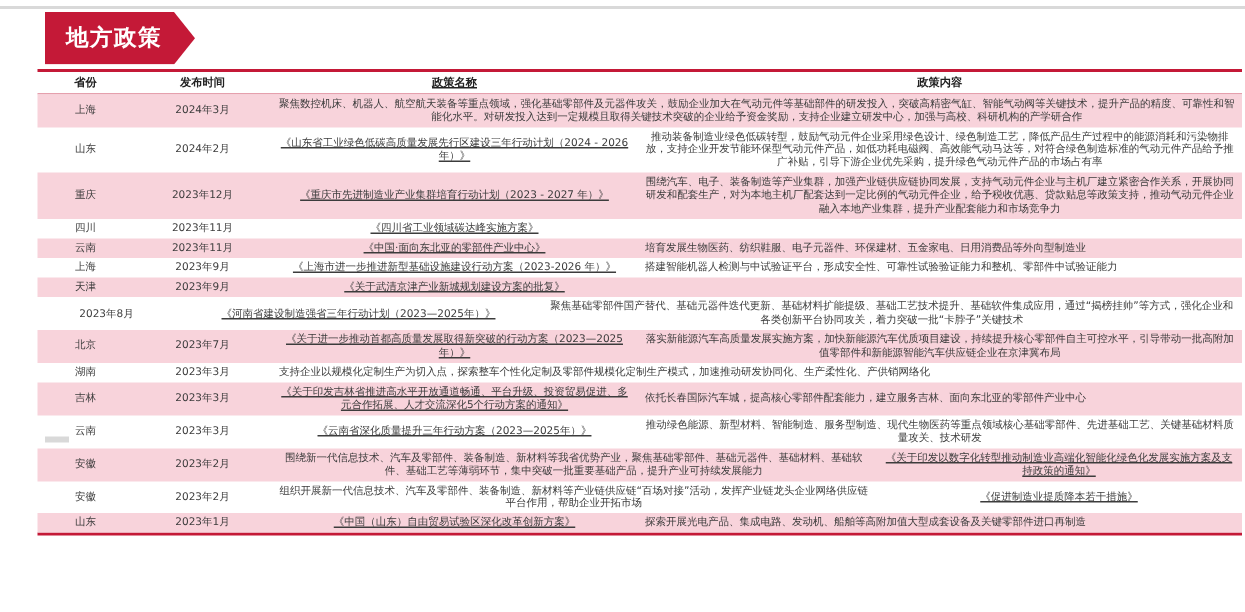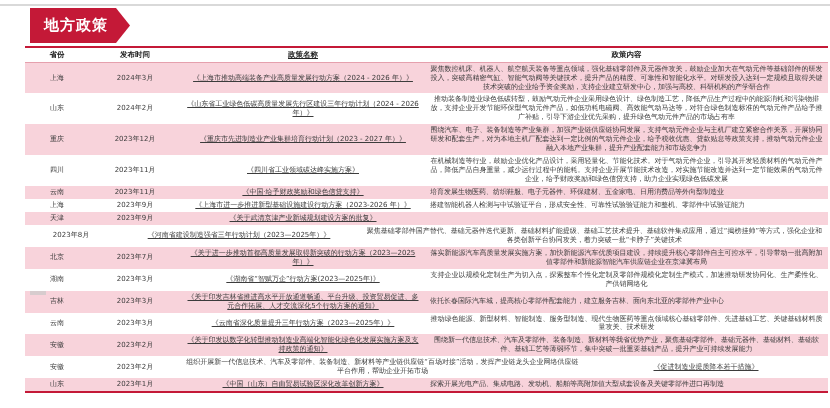--- a/index.html
+++ b/index.html
@@ -45,21 +45,20 @@
     <div class="trow thead">
       <div class="cell c-province">省份</div>
       <div class="cell c-date">发布时间</div>
       <div class="cell c-name">政策名称</div>
       <div class="cell c-content" style="justify-content:center;text-align:center;">政策内容</div>
     </div>
     <div id="table-body">
   <div class="trow pink">
     <div class="cell c-province">上海</div>
     <div class="cell c-date">2024年3月</div>
-    <div class="cell c-name">《上海市推动高端装备产业高质量发展行动方案（2024 - 2026 年）》</div>
     <div class="cell c-content">聚焦数控机床、机器人、航空航天装备等重点领域，强化基础零部件及元器件攻关，鼓励企业加大在气动元件等基础部件的研发投入，突破高精密气缸、智能气动阀等关键技术，提升产品的精度、可靠性和智能化水平。对研发投入达到一定规模且取得关键技术突破的企业给予资金奖励，支持企业建立研发中心，加强与高校、科研机构的产学研合作</div>
   </div>
 
   <div class="trow">
     <div class="cell c-province">山东</div>
     <div class="cell c-date">2024年2月</div>
     <div class="cell c-name">《山东省工业绿色低碳高质量发展先行区建设三年行动计划（2024 - 2026 年）》</div>
     <div class="cell c-content">推动装备制造业绿色低碳转型，鼓励气动元件企业采用绿色设计、绿色制造工艺，降低产品生产过程中的能源消耗和污染物排放，支持企业开发节能环保型气动元件产品，如低功耗电磁阀、高效能气动马达等，对符合绿色制造标准的气动元件产品给予推广补贴，引导下游企业优先采购，提升绿色气动元件产品的市场占有率</div>
   </div>
 
@@ -67,27 +66,26 @@
     <div class="cell c-province">重庆</div>
     <div class="cell c-date">2023年12月</div>
     <div class="cell c-name">《重庆市先进制造业产业集群培育行动计划（2023 - 2027 年）》</div>
     <div class="cell c-content">围绕汽车、电子、装备制造等产业集群，加强产业链供应链协同发展，支持气动元件企业与主机厂建立紧密合作关系，开展协同研发和配套生产，对为本地主机厂配套达到一定比例的气动元件企业，给予税收优惠、贷款贴息等政策支持，推动气动元件企业融入本地产业集群，提升产业配套能力和市场竞争力</div>
   </div>
 
   <div class="trow">
     <div class="cell c-province">四川</div>
     <div class="cell c-date">2023年11月</div>
     <div class="cell c-name">《四川省工业领域碳达峰实施方案》</div>
-    <div class="cell c-content">在机械制造等行业，鼓励企业优化产品设计，采用轻量化、节能化技术。对于气动元件企业，引导其开发轻质材料的气动元件产品，降低产品自身重量，减少运行过程中的能耗。支持企业开展节能技术改造，对实施节能改造并达到一定节能效果的气动元件企业，给予财政奖励和绿色信贷支持，助力企业实现绿色低碳发展</div>
   </div>
 
   <div class="trow pink">
     <div class="cell c-province">云南</div>
     <div class="cell c-date">2023年11月</div>
-    <div class="cell c-name">《中国·给予财政奖励和绿色信贷支持》</div>
+    <div class="cell c-name">《中国·面向东北亚的零部件产业中心》</div>
     <div class="cell c-content">培育发展生物医药、纺织鞋服、电子元器件、环保建材、五金家电、日用消费品等外向型制造业</div>
   </div>
 
   <div class="trow">
     <div class="cell c-province">上海</div>
     <div class="cell c-date">2023年9月</div>
     <div class="cell c-name">《上海市进一步推进新型基础设施建设行动方案（2023-2026 年）》</div>
     <div class="cell c-content">搭建智能机器人检测与中试验证平台，形成安全性、可靠性试验验证能力和整机、零部件中试验证能力</div>
   </div>
 
@@ -106,43 +104,42 @@
   <div class="trow pink">
     <div class="cell c-province">北京</div>
     <div class="cell c-date">2023年7月</div>
     <div class="cell c-name">《关于进一步推动首都高质量发展取得新突破的行动方案（2023—2025年）》</div>
     <div class="cell c-content">落实新能源汽车高质量发展实施方案，加快新能源汽车优质项目建设，持续提升核心零部件自主可控水平，引导带动一批高附加值零部件和新能源智能汽车供应链企业在京津冀布局</div>
   </div>
 
   <div class="trow">
     <div class="cell c-province">湖南</div>
     <div class="cell c-date">2023年3月</div>
-    <div class="cell c-name">《湖南省“智赋万企”行动方案(2023—2025年)》</div>
     <div class="cell c-content">支持企业以规模化定制生产为切入点，探索整车个性化定制及零部件规模化定制生产模式，加速推动研发协同化、生产柔性化、产供销网络化</div>
   </div>
 
   <div class="trow pink">
     <div class="cell c-province">吉林</div>
     <div class="cell c-date">2023年3月</div>
     <div class="cell c-name">《关于印发吉林省推进高水平开放通道畅通、平台升级、投资贸易促进、多元合作拓展、人才交流深化5个行动方案的通知》</div>
     <div class="cell c-content">依托长春国际汽车城，提高核心零部件配套能力，建立服务吉林、面向东北亚的零部件产业中心</div>
   </div>
 
   <div class="trow">
     <div class="cell c-province">云南</div>
     <div class="cell c-date">2023年3月</div>
     <div class="cell c-name">《云南省深化质量提升三年行动方案（2023—2025年）》</div>
     <div class="cell c-content">推动绿色能源、新型材料、智能制造、服务型制造、现代生物医药等重点领域核心基础零部件、先进基础工艺、关键基础材料质量攻关、技术研发</div>
   </div>
 
   <div class="trow pink">
     <div class="cell c-province">安徽</div>
     <div class="cell c-date">2023年2月</div>
+    <div class="cell c-content">围绕新一代信息技术、汽车及零部件、装备制造、新材料等我省优势产业，聚焦基础零部件、基础元器件、基础材料、基础软件、基础工艺等薄弱环节，集中突破一批重要基础产品，提升产业可持续发展能力</div>
     <div class="cell c-name">《关于印发以数字化转型推动制造业高端化智能化绿色化发展实施方案及支持政策的通知》</div>
-    <div class="cell c-content">围绕新一代信息技术、汽车及零部件、装备制造、新材料等我省优势产业，聚焦基础零部件、基础元器件、基础材料、基础软件、基础工艺等薄弱环节，集中突破一批重要基础产品，提升产业可持续发展能力</div>
   </div>
 
   <div class="trow">
     <div class="cell c-province">安徽</div>
     <div class="cell c-date">2023年2月</div>
     <div class="cell c-content">组织开展新一代信息技术、汽车及零部件、装备制造、新材料等产业链供应链“百场对接”活动，发挥产业链龙头企业网络供应链平台作用，帮助企业开拓市场</div>
     <div class="cell c-name">《促进制造业提质降本若干措施》</div>
   </div>
 
   <div class="trow pink">

